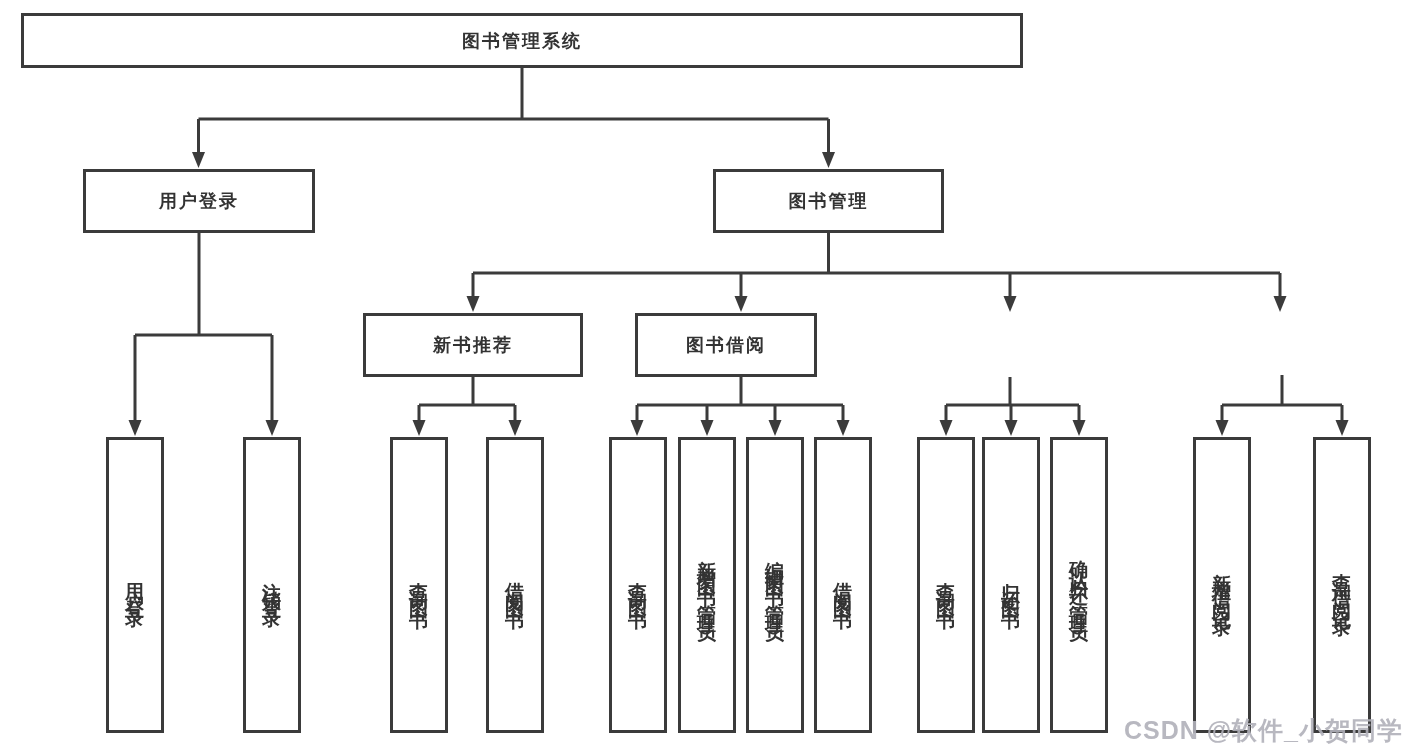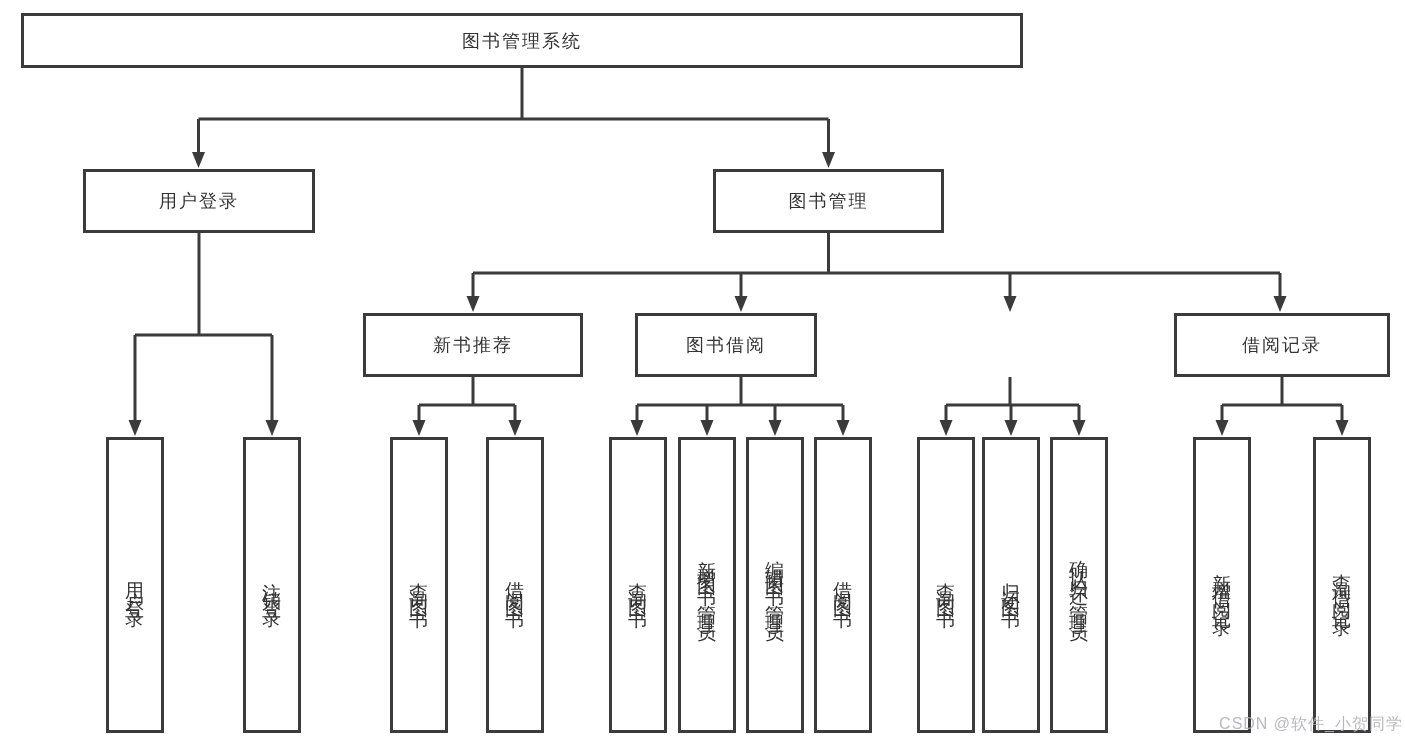--- a/index.html
+++ b/index.html
@@ -9,20 +9,21 @@
     --watermark:#b1b1ba;
   }
   *{margin:0;padding:0;box-sizing:border-box;}
   html,body{background:var(--bg);}
   .stage{
     position:relative;
     width:1405px;height:747px;
     background:var(--bg);
     font-family:"Liberation Sans","DejaVu Sans",sans-serif;
     overflow:hidden;
+    font-weight:bold;
   }
   .wires{position:absolute;left:0;top:0;z-index:0;}
   .wires path{stroke:var(--line);stroke-width:3;fill:none;}
   .wires polygon{fill:var(--line);stroke:none;}
   .node{
     position:absolute;z-index:1;
     background:var(--bg);
     border:3px solid var(--line);
     display:flex;align-items:center;justify-content:center;
     color:var(--text);
@@ -34,21 +35,21 @@
   .vtext{
     writing-mode:vertical-rl;
     text-orientation:mixed;
     letter-spacing:9px;
     line-height:1;
   }
   .watermark{
     position:absolute;z-index:2;
     right:2px;top:714px;
     color:var(--watermark);
-    font-size:16px;
+    font-size:25px;
     letter-spacing:1px;
     opacity:.9;
   }
 </style>
 </head>
 <body>
 
 <div class="stage">
 
   <svg class="wires" width="1405" height="747" viewBox="0 0 1405 747" aria-hidden="true">
@@ -97,23 +98,20 @@
   <div class="node" style="left:713px;top:169px;width:231px;height:64px">
     <span>图书管理</span>
   </div>
 
   <div class="node" style="left:363px;top:313px;width:220px;height:64px">
     <span>新书推荐</span>
   </div>
   <div class="node" style="left:635px;top:313px;width:182px;height:64px">
     <span>图书借阅</span>
   </div>
-  <div class="node" style="left:1174px;top:313px;width:216px;height:64px">
-    <span>借阅记录</span>
-  </div>
 
   <div class="node leaf" style="left:106px;top:437px;width:58px;height:296px">
     <span class="vtext">用户登录</span>
   </div>
   <div class="node leaf" style="left:243px;top:437px;width:58px;height:296px">
     <span class="vtext">注销登录</span>
   </div>
 
   <div class="node leaf" style="left:390px;top:437px;width:58px;height:296px">
     <span class="vtext">查询图书</span>

